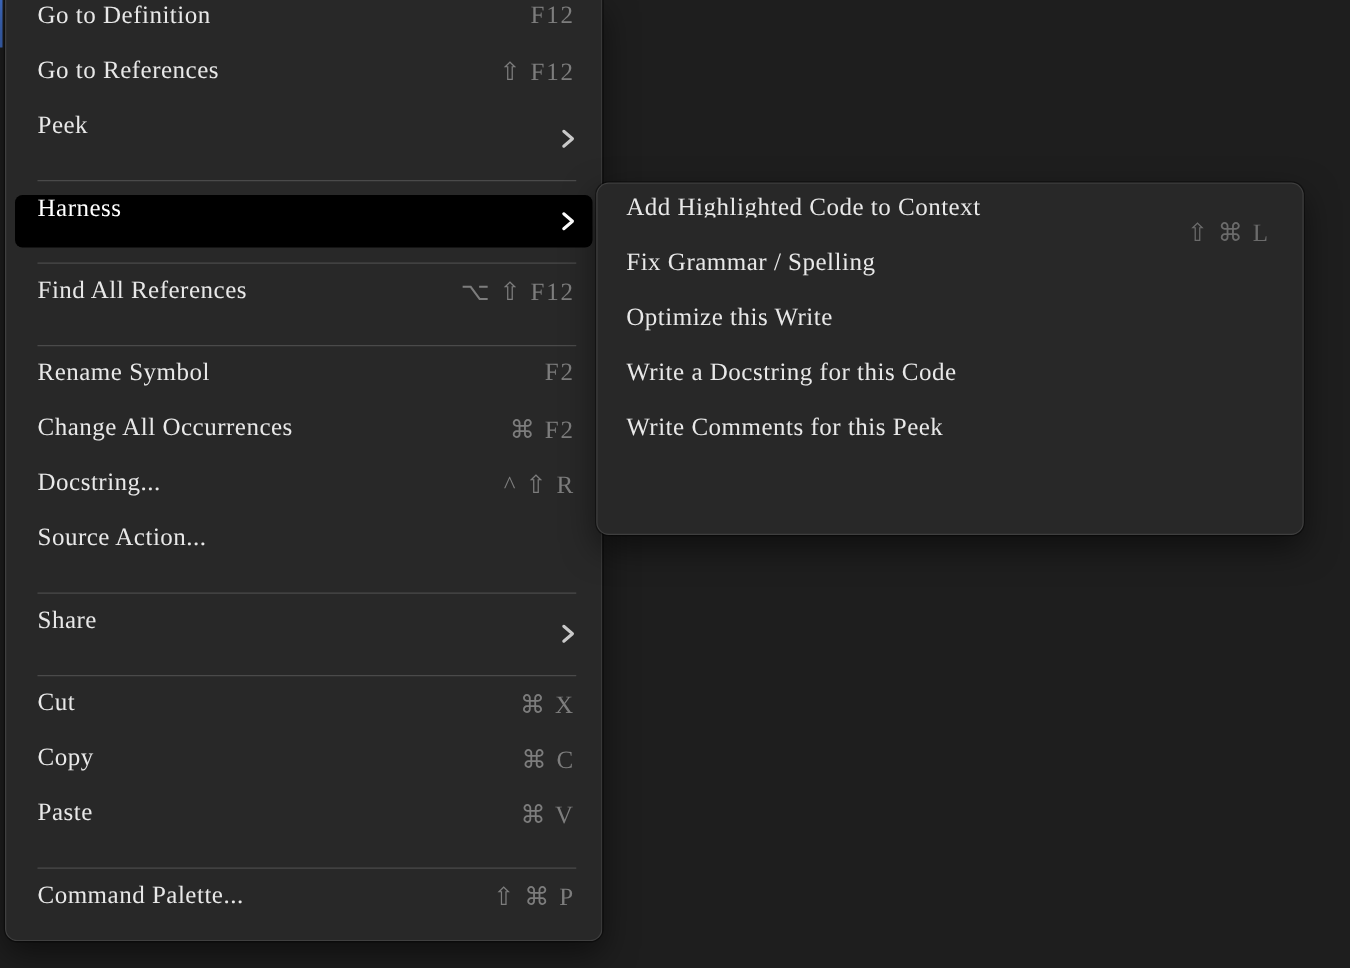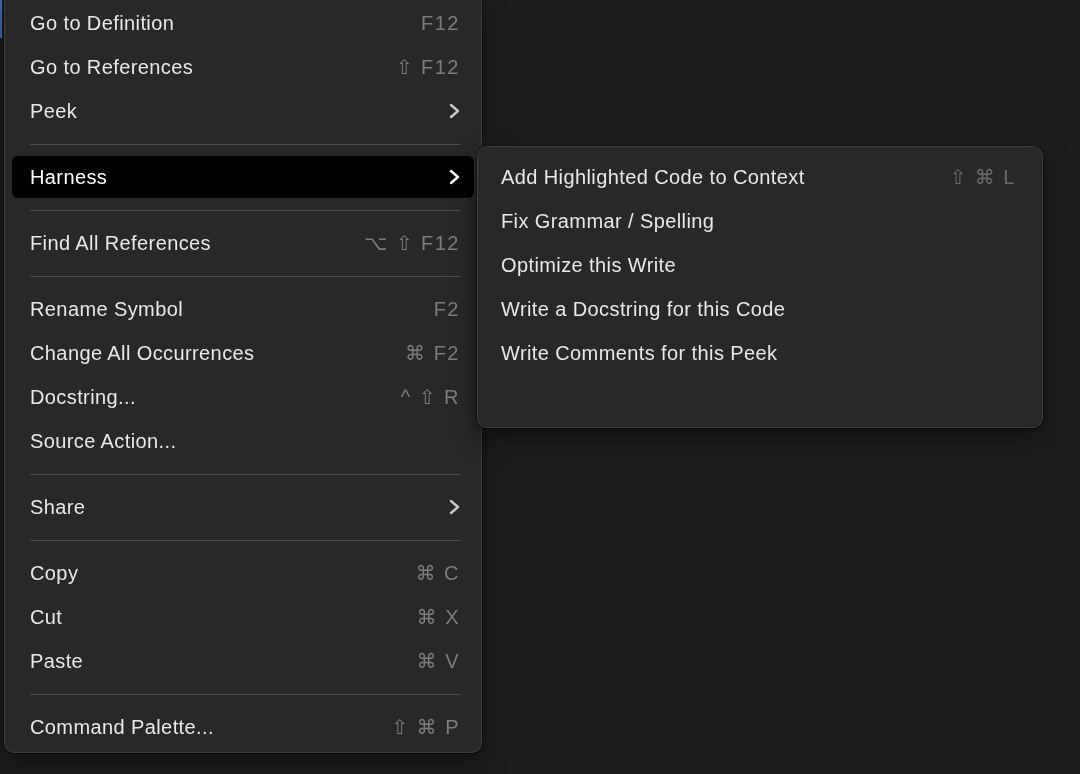--- a/index.html
+++ b/index.html
@@ -34,25 +34,25 @@
     padding-top:1px;
   }
   .submenu{
     left:477px;top:146px;width:566px;height:282px;
     border-radius:10px;
     padding:8px 0;
     z-index:5;
   }
 
   .mi{
-    height:44px;display:flex;align-items:center;
+    height:44px;display:flex;
     padding:0 21px 0 25px;
-    cursor:default;white-space:nowrap;
-  }
-  .submenu .mi{padding:0 26px 0 23px;}
+    cursor:default;white-space:nowrap;font-family:Liberation Serif, serif;
+  }
+  .submenu .mi{padding:0 26px 0 23px;flex-direction:column;}
   .mi .lbl{flex:1 1 auto;overflow:hidden;}
   .mi .sc{
     flex:0 0 auto;color:#7d7d7d;letter-spacing:1.5px;
     text-align:right;
   }
   .submenu .mi .sc{color:#6b6b6b;}
   .mi .chev{
     flex:0 0 auto;display:flex;align-items:center;
     color:#c9c9c9;margin-left:12px;
   }
@@ -151,30 +151,30 @@
             <path d="M2 2 L9 8 L2 14" fill="none" stroke="currentColor" stroke-width="2.4" stroke-linecap="round" stroke-linejoin="round"></path>
           </svg>
       </span>
     </div>
 
     <div class="sep">
         <div class="line"></div>
       </div>
 
     <div class="mi">
+      <span class="lbl">Cut</span>
+      <span class="sc">⌘ X</span>
+    </div>
+
+    <div class="mi">
       <span class="lbl">Copy</span>
       <span class="sc">⌘ C</span>
     </div>
 
     <div class="mi">
-      <span class="lbl">Cut</span>
-      <span class="sc">⌘ X</span>
-    </div>
-
-    <div class="mi">
       <span class="lbl">Paste</span>
       <span class="sc">⌘ V</span>
     </div>
 
     <div class="sep">
         <div class="line"></div>
       </div>
 
     <div class="mi">
       <span class="lbl">Command Palette...</span>

